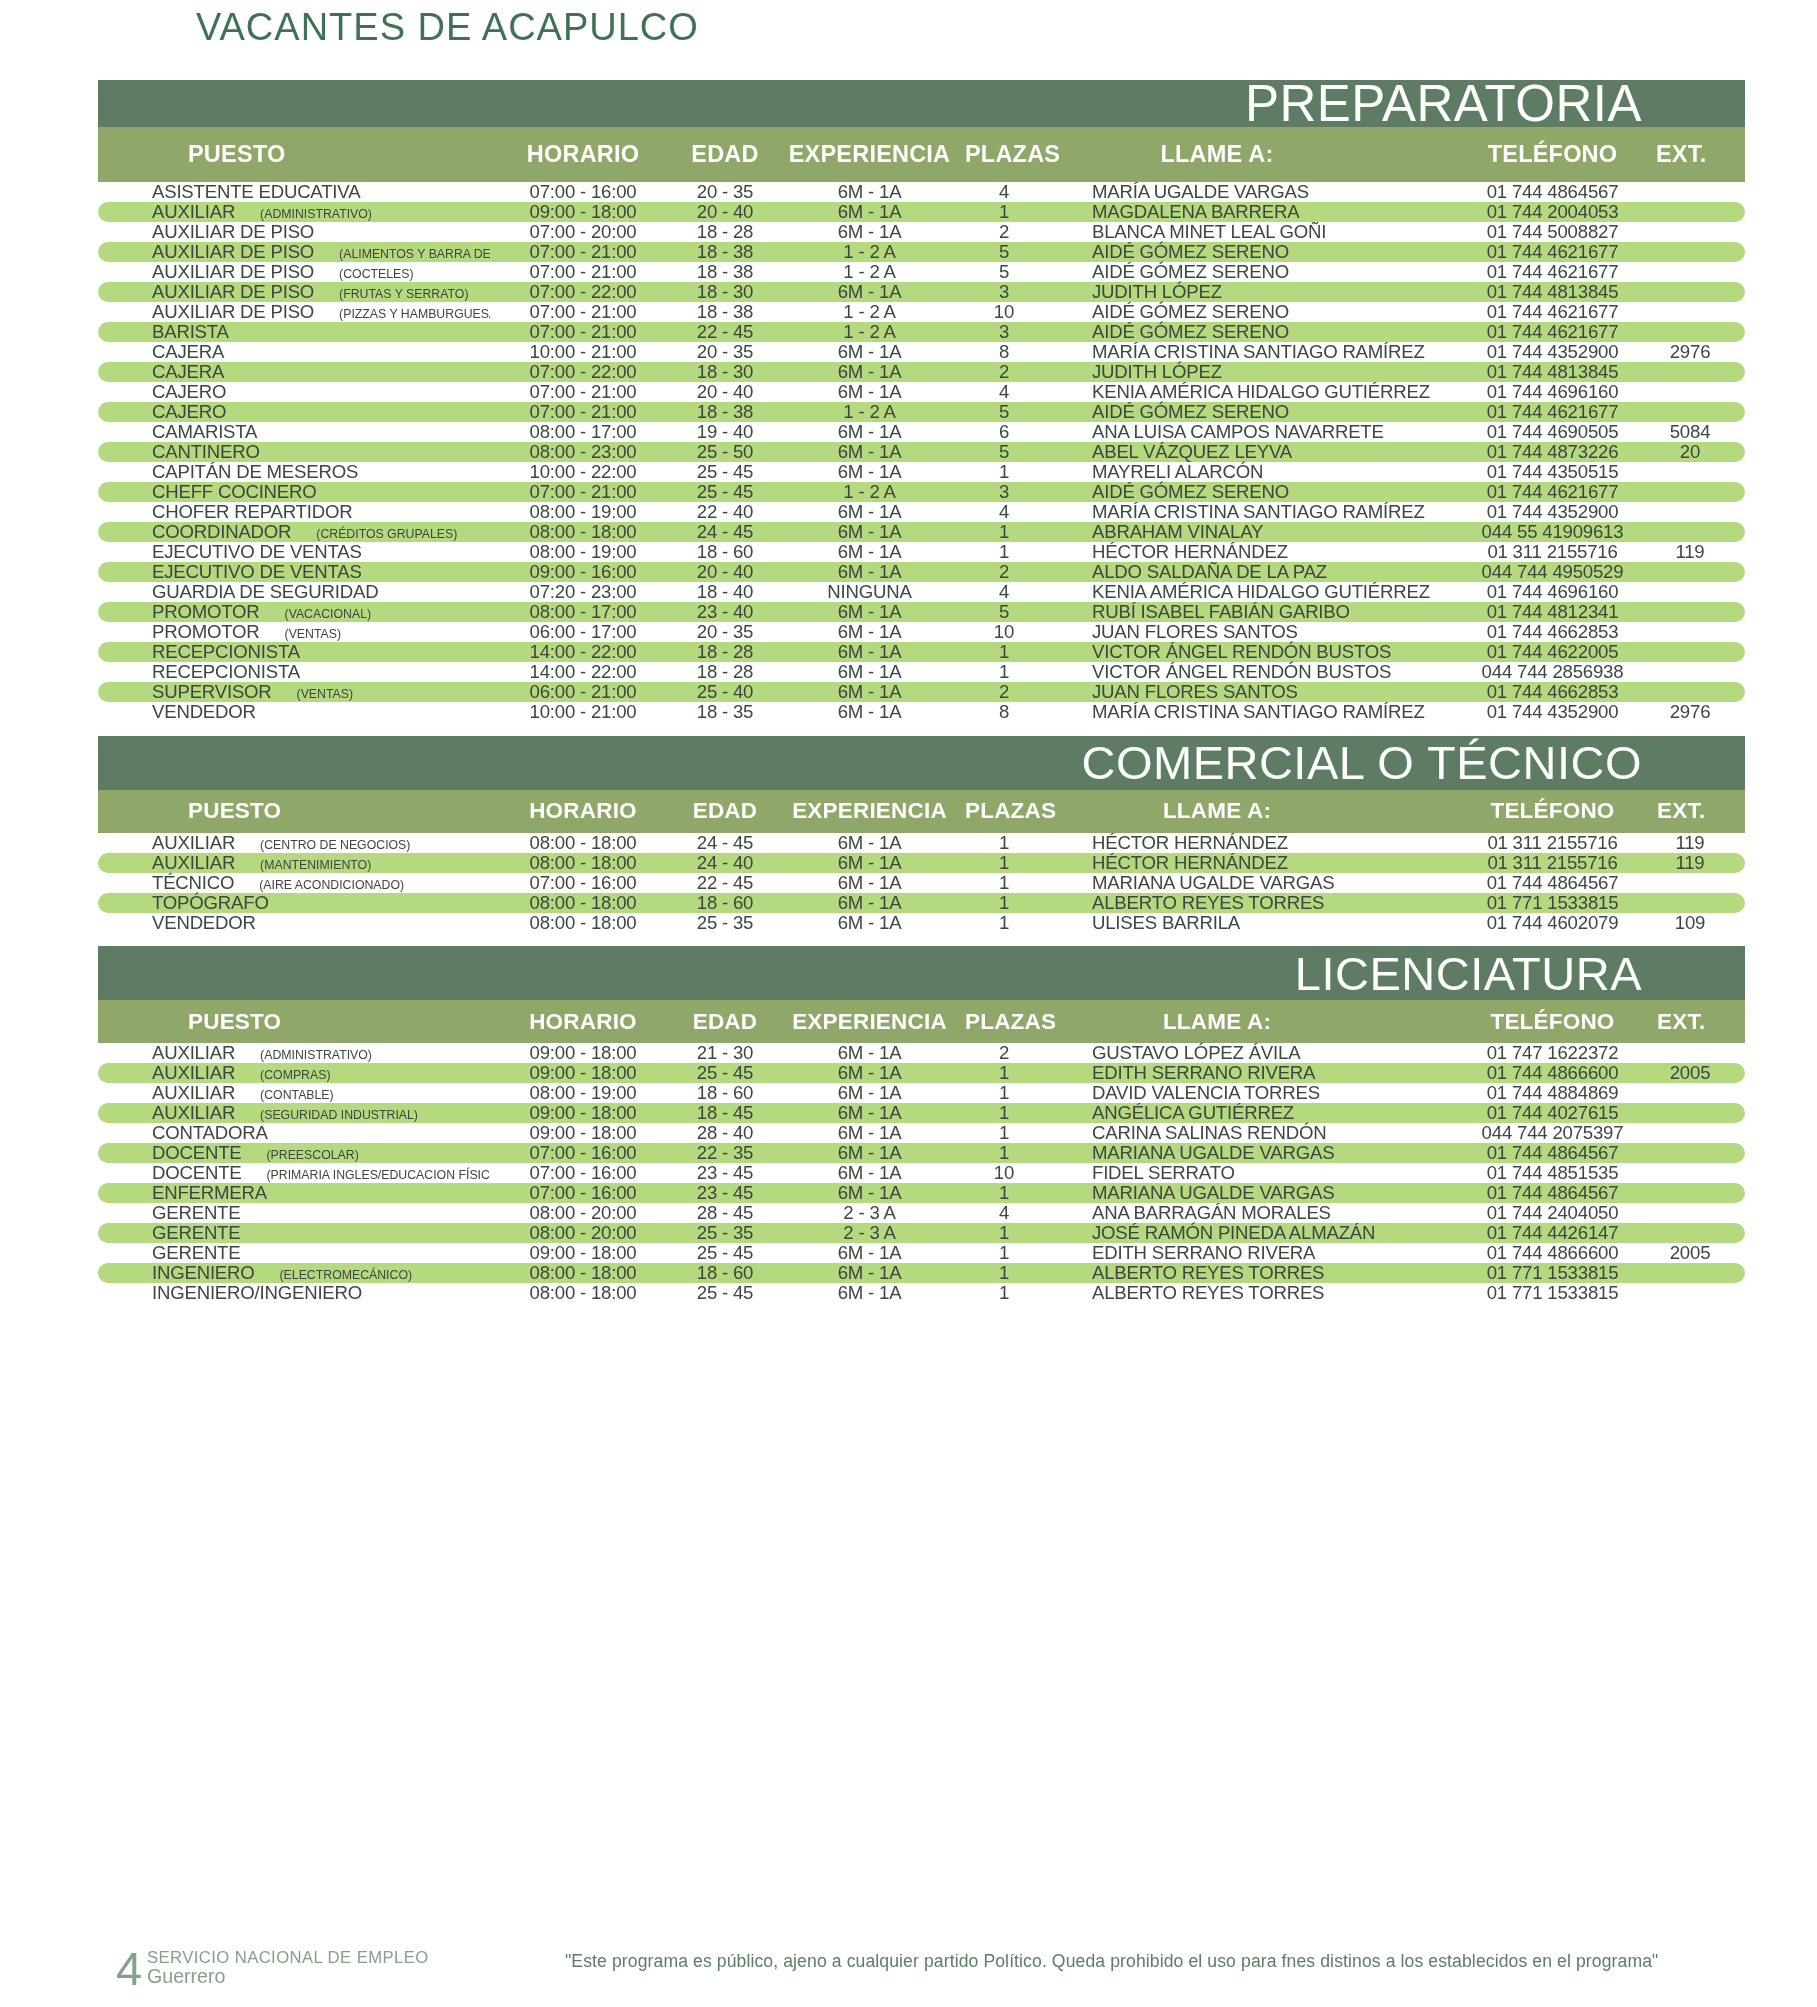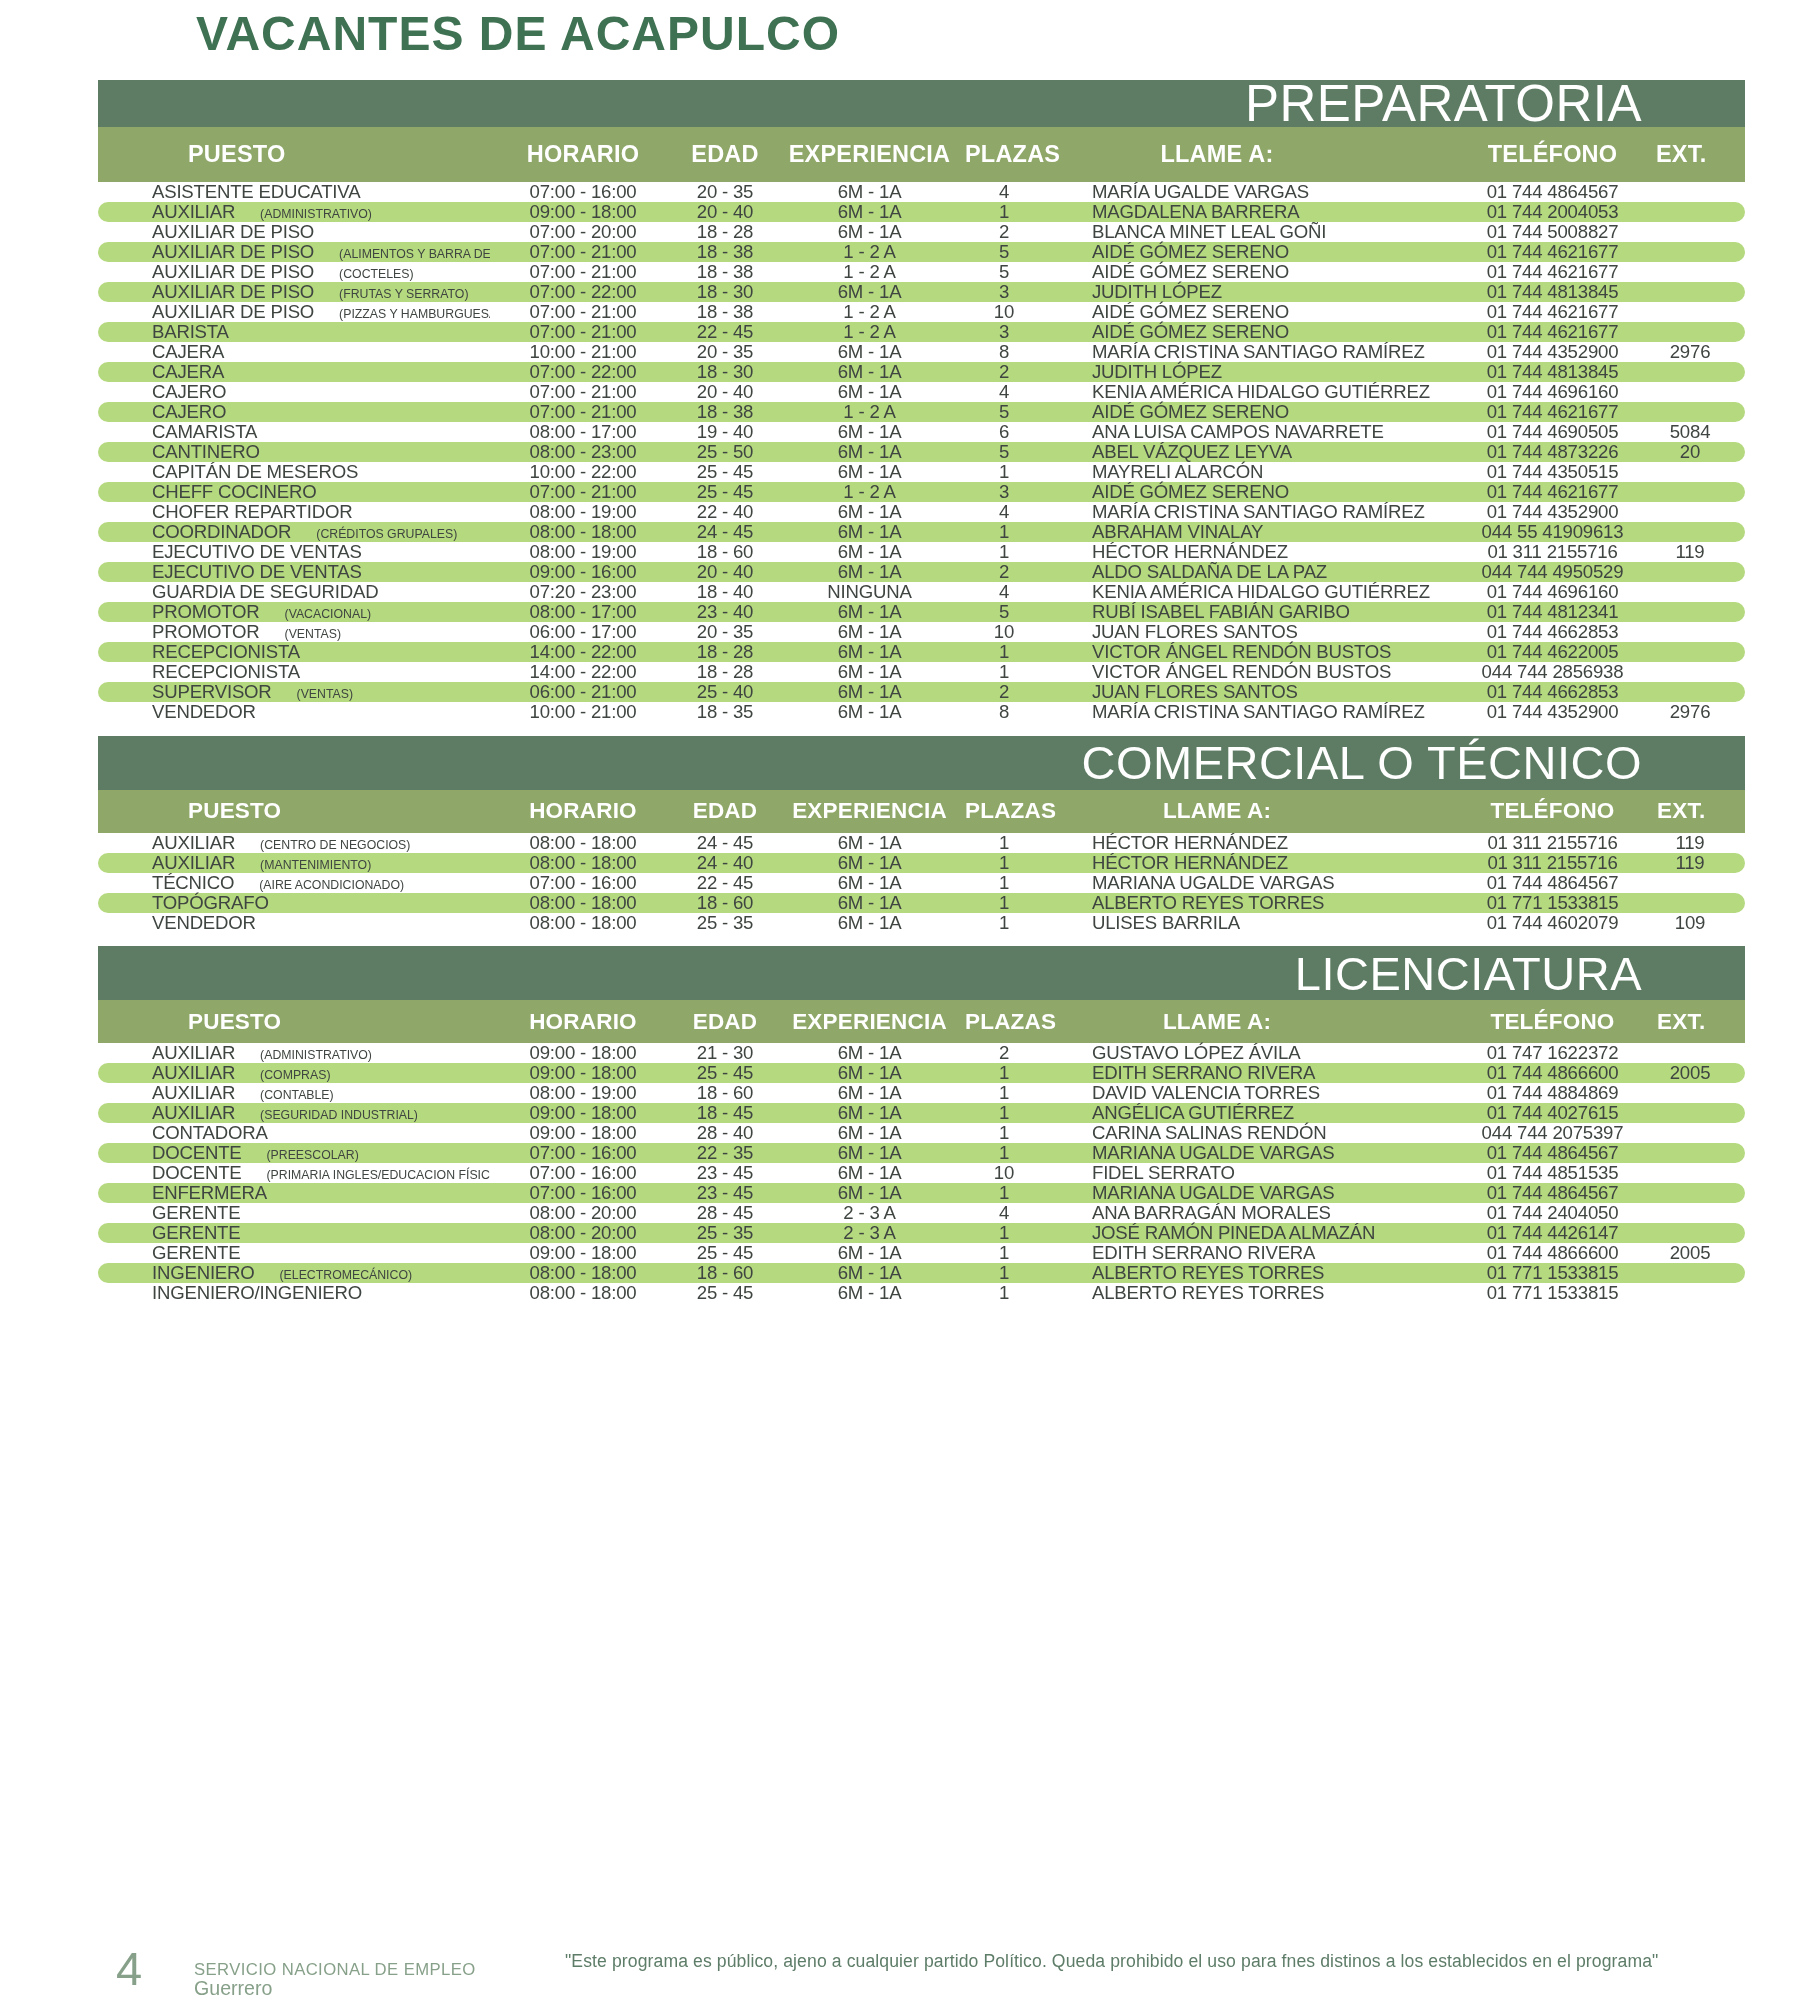--- a/index.html
+++ b/index.html
@@ -8,21 +8,21 @@
   }
   *{box-sizing:border-box;}
   html,body{margin:0;padding:0;}
   body{
     width:1817px;height:2007px;background:#ffffff;position:relative;
     font-family:"Liberation Sans", sans-serif;color:var(--rowtext);
     overflow:hidden;
   }
   .doc-title{
     position:absolute;left:196px;top:5.9px;margin:0;
-    font-size:48px;font-weight:700;letter-spacing:1px;color:var(--title);
+    font-size:38px;font-weight:400;letter-spacing:1px;color:var(--title);
   }
   .tables{position:absolute;left:98px;top:80px;width:1647px;}
   .jobs-section{width:1647px;}
   .jobs-section.s2,.jobs-section.s3{margin-top:13.7px;}
   .section-banner{
     background:var(--banner);color:#ffffff;display:flex;align-items:center;
     justify-content:flex-end;padding-right:103px;
   }
   .s1 .section-banner{height:47px;font-size:51px;}
   .s2 .section-banner,.s3 .section-banner{height:54px;font-size:47px;}
@@ -48,21 +48,21 @@
   .cell{white-space:nowrap;overflow:hidden;}
   .c-puesto{padding-left:54px;}
   .c-puesto .detail{font-size:12.3px;letter-spacing:0;margin-left:20px;}
   .c-horario,.c-edad,.c-exp,.c-plazas,.c-tel,.c-ext{text-align:center;}
   .c-llame{padding-left:49px;}
   .footer{position:absolute;left:116px;top:1947px;width:1639px;height:55px;}
   .footer .page-num{
     position:absolute;left:0;top:-2px;font-size:47px;line-height:47px;
     color:var(--foot);font-weight:400;
   }
-  .footer .org{position:absolute;left:31px;top:14px;color:var(--foot);margin-left:47px;}
+  .footer .org{position:absolute;left:31px;top:2px;color:var(--foot);}
   .footer .org .l1{font-size:16.7px;line-height:17.6px;letter-spacing:0.4px;}
   .footer .org .l2{font-size:19.6px;line-height:19.6px;}
   .footer .disclaimer{
     position:absolute;left:449px;top:3.9px;width:1190px;
     font-size:17.6px;color:var(--disc);letter-spacing:0.1px;
   }
 </style>
 </head>
 <body>
 

